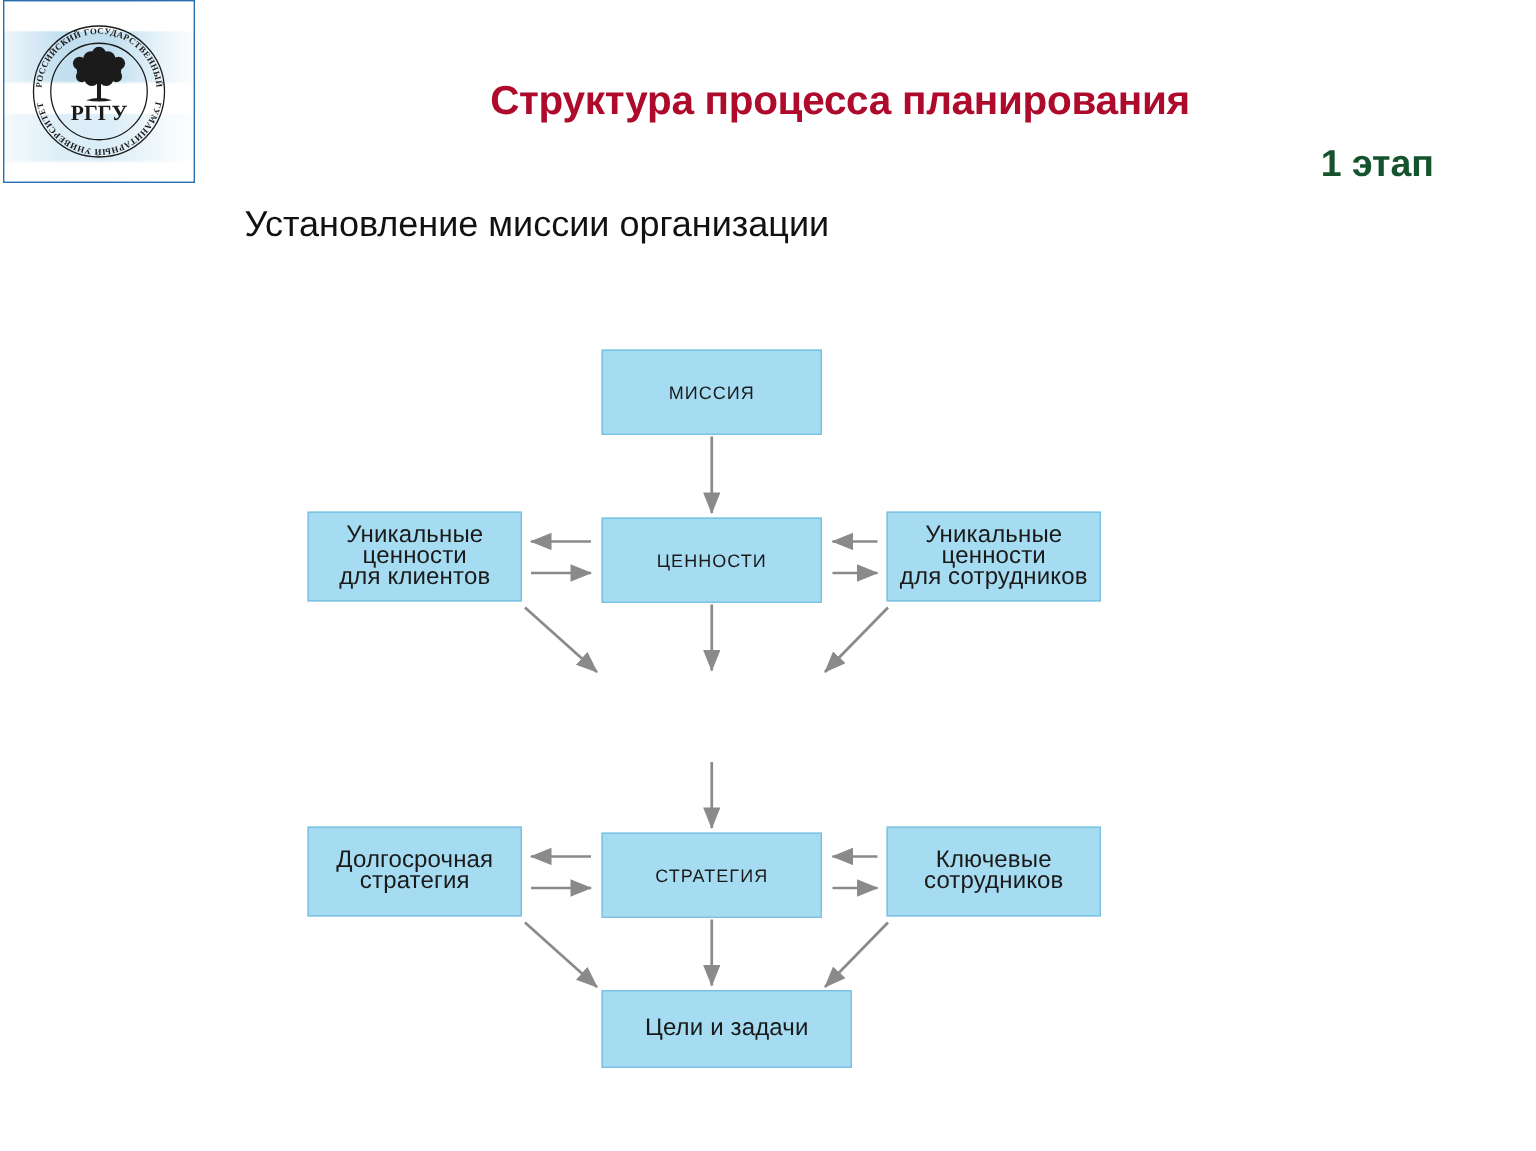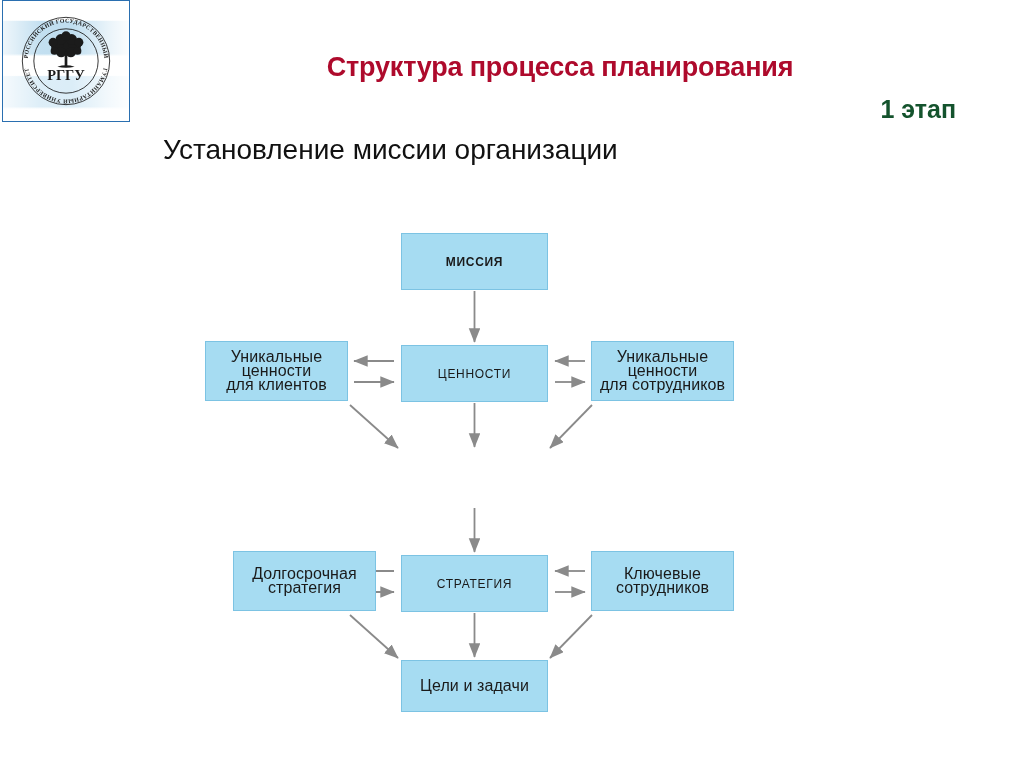--- a/index.html
+++ b/index.html
@@ -90,21 +90,21 @@
     color: #14532d;
     font-size: 25px;
     font-weight: bold;
     line-height: 28px;
   }
   #subtitle {
     position: absolute;
     left: 163px;
     top: 133px;
     color: #111111;
-    font-size: 28px;
+    font-size: 24px;
     font-weight: normal;
     line-height: 34px;
     white-space: nowrap;
   }
 
   
   #diagram {
     position: absolute;
     left: 0px;
     top: 200px;
@@ -128,28 +128,28 @@
   .node-box .label {
     display: block;
     width: 100%;
     white-space: pre-line;
     line-height: 14px;
   }
   .node-main { font-size: 12px; letter-spacing: 0.7px; }
   .node-side { font-size: 16px; letter-spacing: 0.1px; }
 
   
-  #box-mission   { left: 401px; top: 33px;  width: 147px; height: 57px; font-weight: bold; }
+  #box-mission   { left: 401px; top: 33px;  width: 147px; height: 57px; }
   #box-values    { left: 401px; top: 145px; width: 147px; height: 57px; }
   #box-vision    { left: 401px; top: 250px; width: 147px; height: 57px; }
   #box-strategy  { left: 401px; top: 355px; width: 147px; height: 57px; }
-  #box-goals     { left: 401px; top: 460px; width: 147px; height: 52px; justify-content: flex-end; }
+  #box-goals     { left: 401px; top: 460px; width: 167px; height: 52px; justify-content: flex-end; }
   #box-client-values { left: 205px; top: 141px; width: 143px; height: 60px; }
   #box-staff-values  { left: 591px; top: 141px; width: 143px; height: 60px; }
-  #box-longterm      { left: 205px; top: 351px; width: 143px; height: 60px; margin-left: 28px; }
+  #box-longterm      { left: 205px; top: 351px; width: 143px; height: 60px; }
   #box-priorities    { left: 591px; top: 351px; width: 143px; height: 60px; }
 </style>
 </head>
 <body>
 
 <div id="logo-block">
   <div class="sheen"></div>
   <svg id="logo-seal" viewBox="0 0 100 100">
     <defs>
       <path id="arcTop" d="M 50,50 m -40,0 a 40,40 0 0 1 80,0" fill="none"></path>

